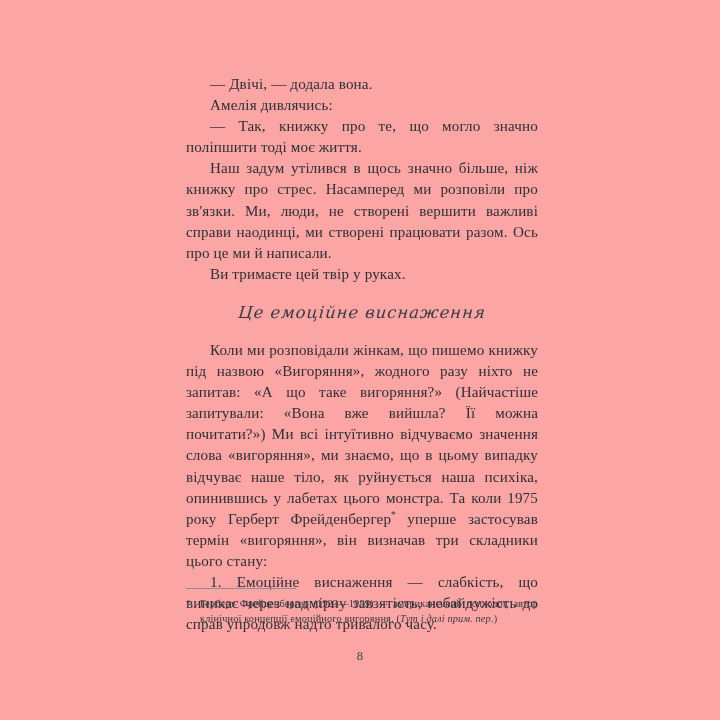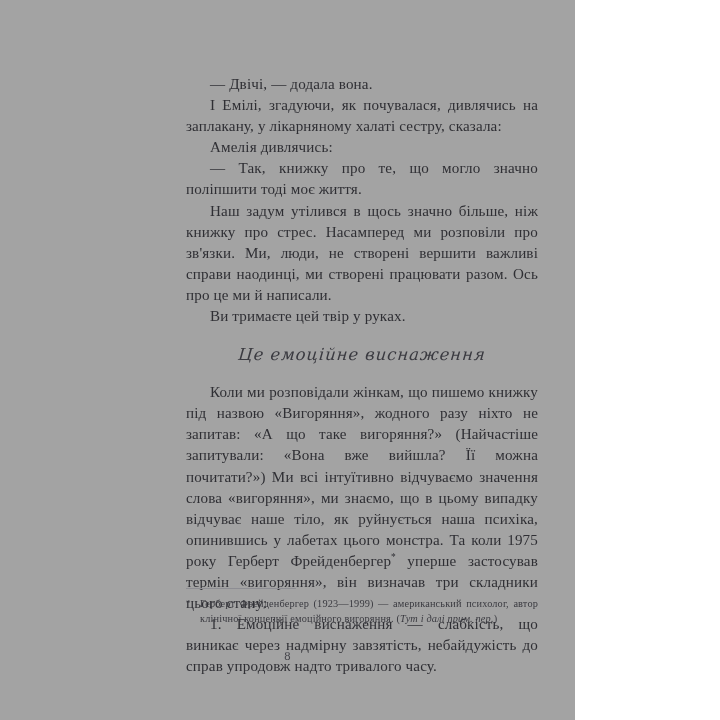--- a/index.html
+++ b/index.html
@@ -11,23 +11,23 @@
     width: 720px;
     height: 720px;
     background: #ffffff;
     font-family: "Liberation Serif", "DejaVu Serif", serif;
     color: #2e2e33;
     overflow: hidden;
   }
 
   .page {
     position: relative;
-    width: 575px;
+    width: 720px;
     height: 720px;
-    background: #a3a3a3;
+    background: #fca5a5;
   }
 
   
   .text-column {
     position: absolute;
     left: 186px;
     top: 74px;
     width: 352px;
   }
 
@@ -133,21 +133,20 @@
 </style>
 </head>
 <body>
 
 <div class="page">
 
   <div class="text-column">
 
     <div class="block-dialogue">
       <p class="para">— Двічі, — додала вона.</p>
-      <p class="para justified">І Емілі, згадуючи, як почувалася, дивлячись на заплакану, у лікарняному халаті сестру, сказала:</p>
       <p class="para">Амелія дивлячись:</p>
       <p class="para justified">— Так, книжку про те, що могло значно поліпшити тоді моє життя.</p>
       <p class="para justified">Наш задум утілився в щось значно більше, ніж книжку про стрес. Насамперед ми розповіли про зв'язки. Ми, люди, не створені вершити важливі справи наодинці, ми створені працювати разом. Ось про це ми й написали.</p>
       <p class="para">Ви тримаєте цей твір у руках.</p>
     </div>
 
     <div class="heading-wrap">
       <h2 class="script-heading">Це емоційне виснаження</h2>
     </div>
 

